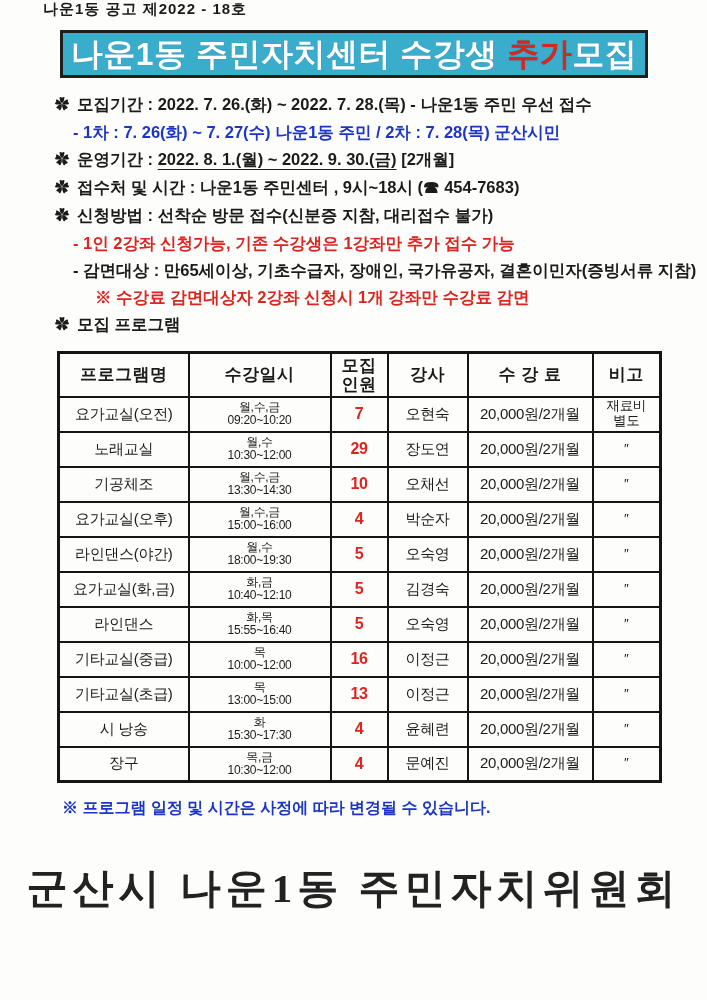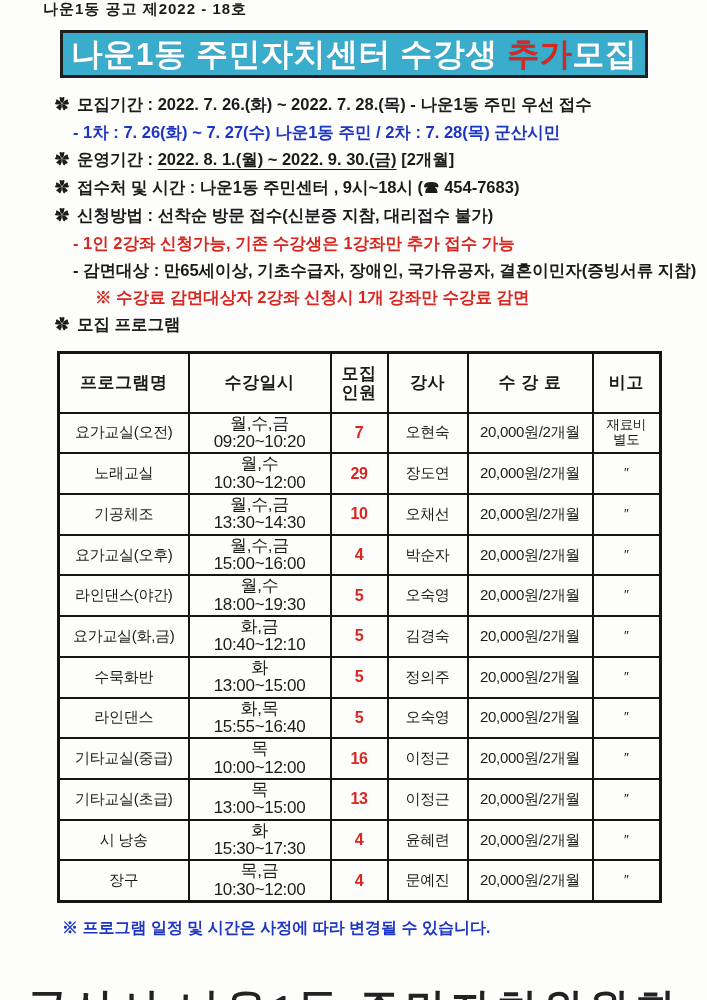--- a/index.html
+++ b/index.html
@@ -42,25 +42,25 @@
   .u{ text-decoration:underline; text-underline-offset:4px;text-align:center;}
   table.programs{
     border-collapse:collapse;margin:12px 0 0 57px;table-layout:fixed;
     border:3px solid var(--line);
   }
   .programs th,.programs td{
     border:2px solid var(--line);text-align:center;vertical-align:middle;
     padding:1px 2px;overflow:hidden;
   }
   .programs th{
-    font-size:17px;font-weight:bold;height:60px;white-space:pre-line;line-height:1.12;
+    font-size:17px;font-weight:bold;height:44px;white-space:pre-line;line-height:1.12;
     letter-spacing:0.5px;
   }
   .programs td{height:35px;font-size:15px;letter-spacing:-0.3px;}
-  .programs .schedule div{line-height:1.08;font-size:17px;}
+  .programs .schedule div{line-height:1.08;font-size:12px;}
   .programs .capacity{color:var(--red);font-weight:bold;font-size:16px;}
   .programs .note{white-space:pre-line;font-size:13.5px;line-height:1.1;}
   .footer-note{
     margin:15px 0 0 62px;font-size:16px;font-weight:bold;color:var(--blue);
     white-space:nowrap;
   }
   .signature{
     margin-top:42px;text-align:center;
     font-family:"Liberation Serif",serif;font-weight:bold;
     font-size:41px;letter-spacing:5px;color:#222;
@@ -176,31 +176,20 @@
       <td class="schedule">
         <div>화,금</div>
         <div>10:40~12:10</div>
       </td>
       <td class="capacity">5</td>
       <td>김경숙</td>
       <td>20,000원/2개월</td>
       <td class="note">″</td>
     </tr>
 
-    <tr>
-      <td>수묵화반</td>
-      <td class="schedule">
-        <div>화</div>
-        <div>13:00~15:00</div>
-      </td>
-      <td class="capacity">5</td>
-      <td>정의주</td>
-      <td>20,000원/2개월</td>
-      <td class="note">″</td>
-    </tr>
 
     <tr>
       <td>라인댄스</td>
       <td class="schedule">
         <div>화,목</div>
         <div>15:55~16:40</div>
       </td>
       <td class="capacity">5</td>
       <td>오숙영</td>
       <td>20,000원/2개월</td>

